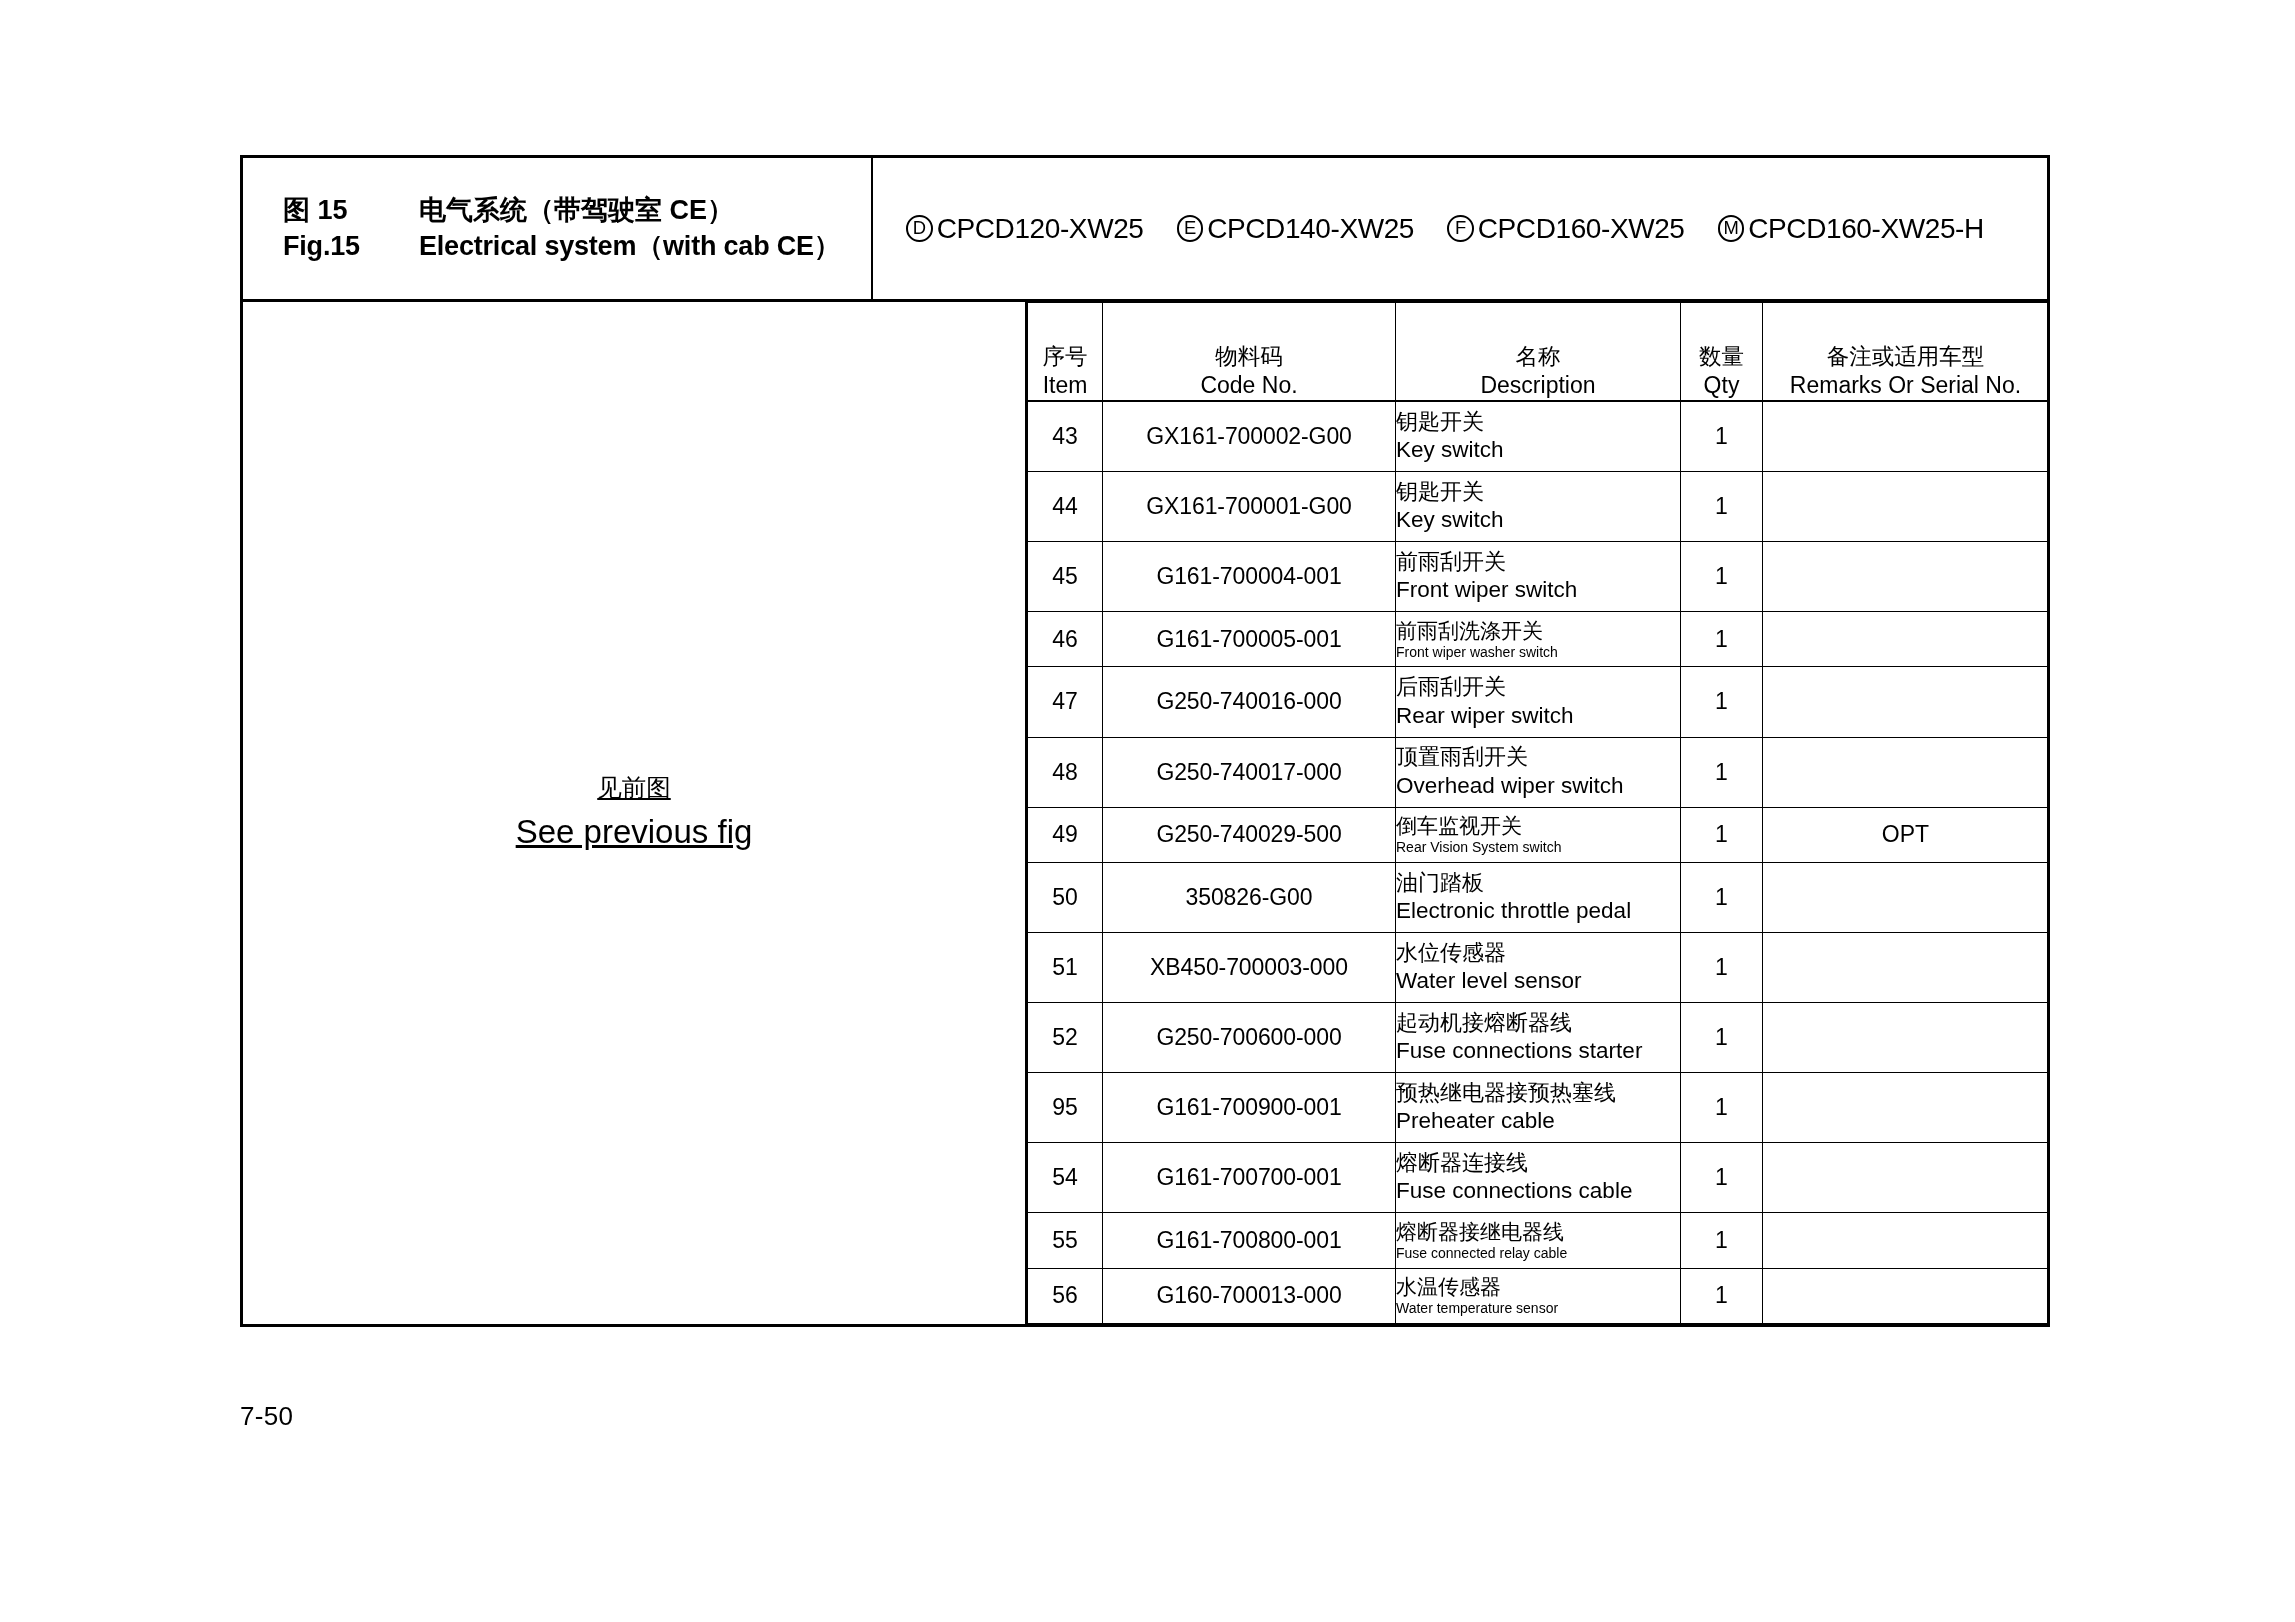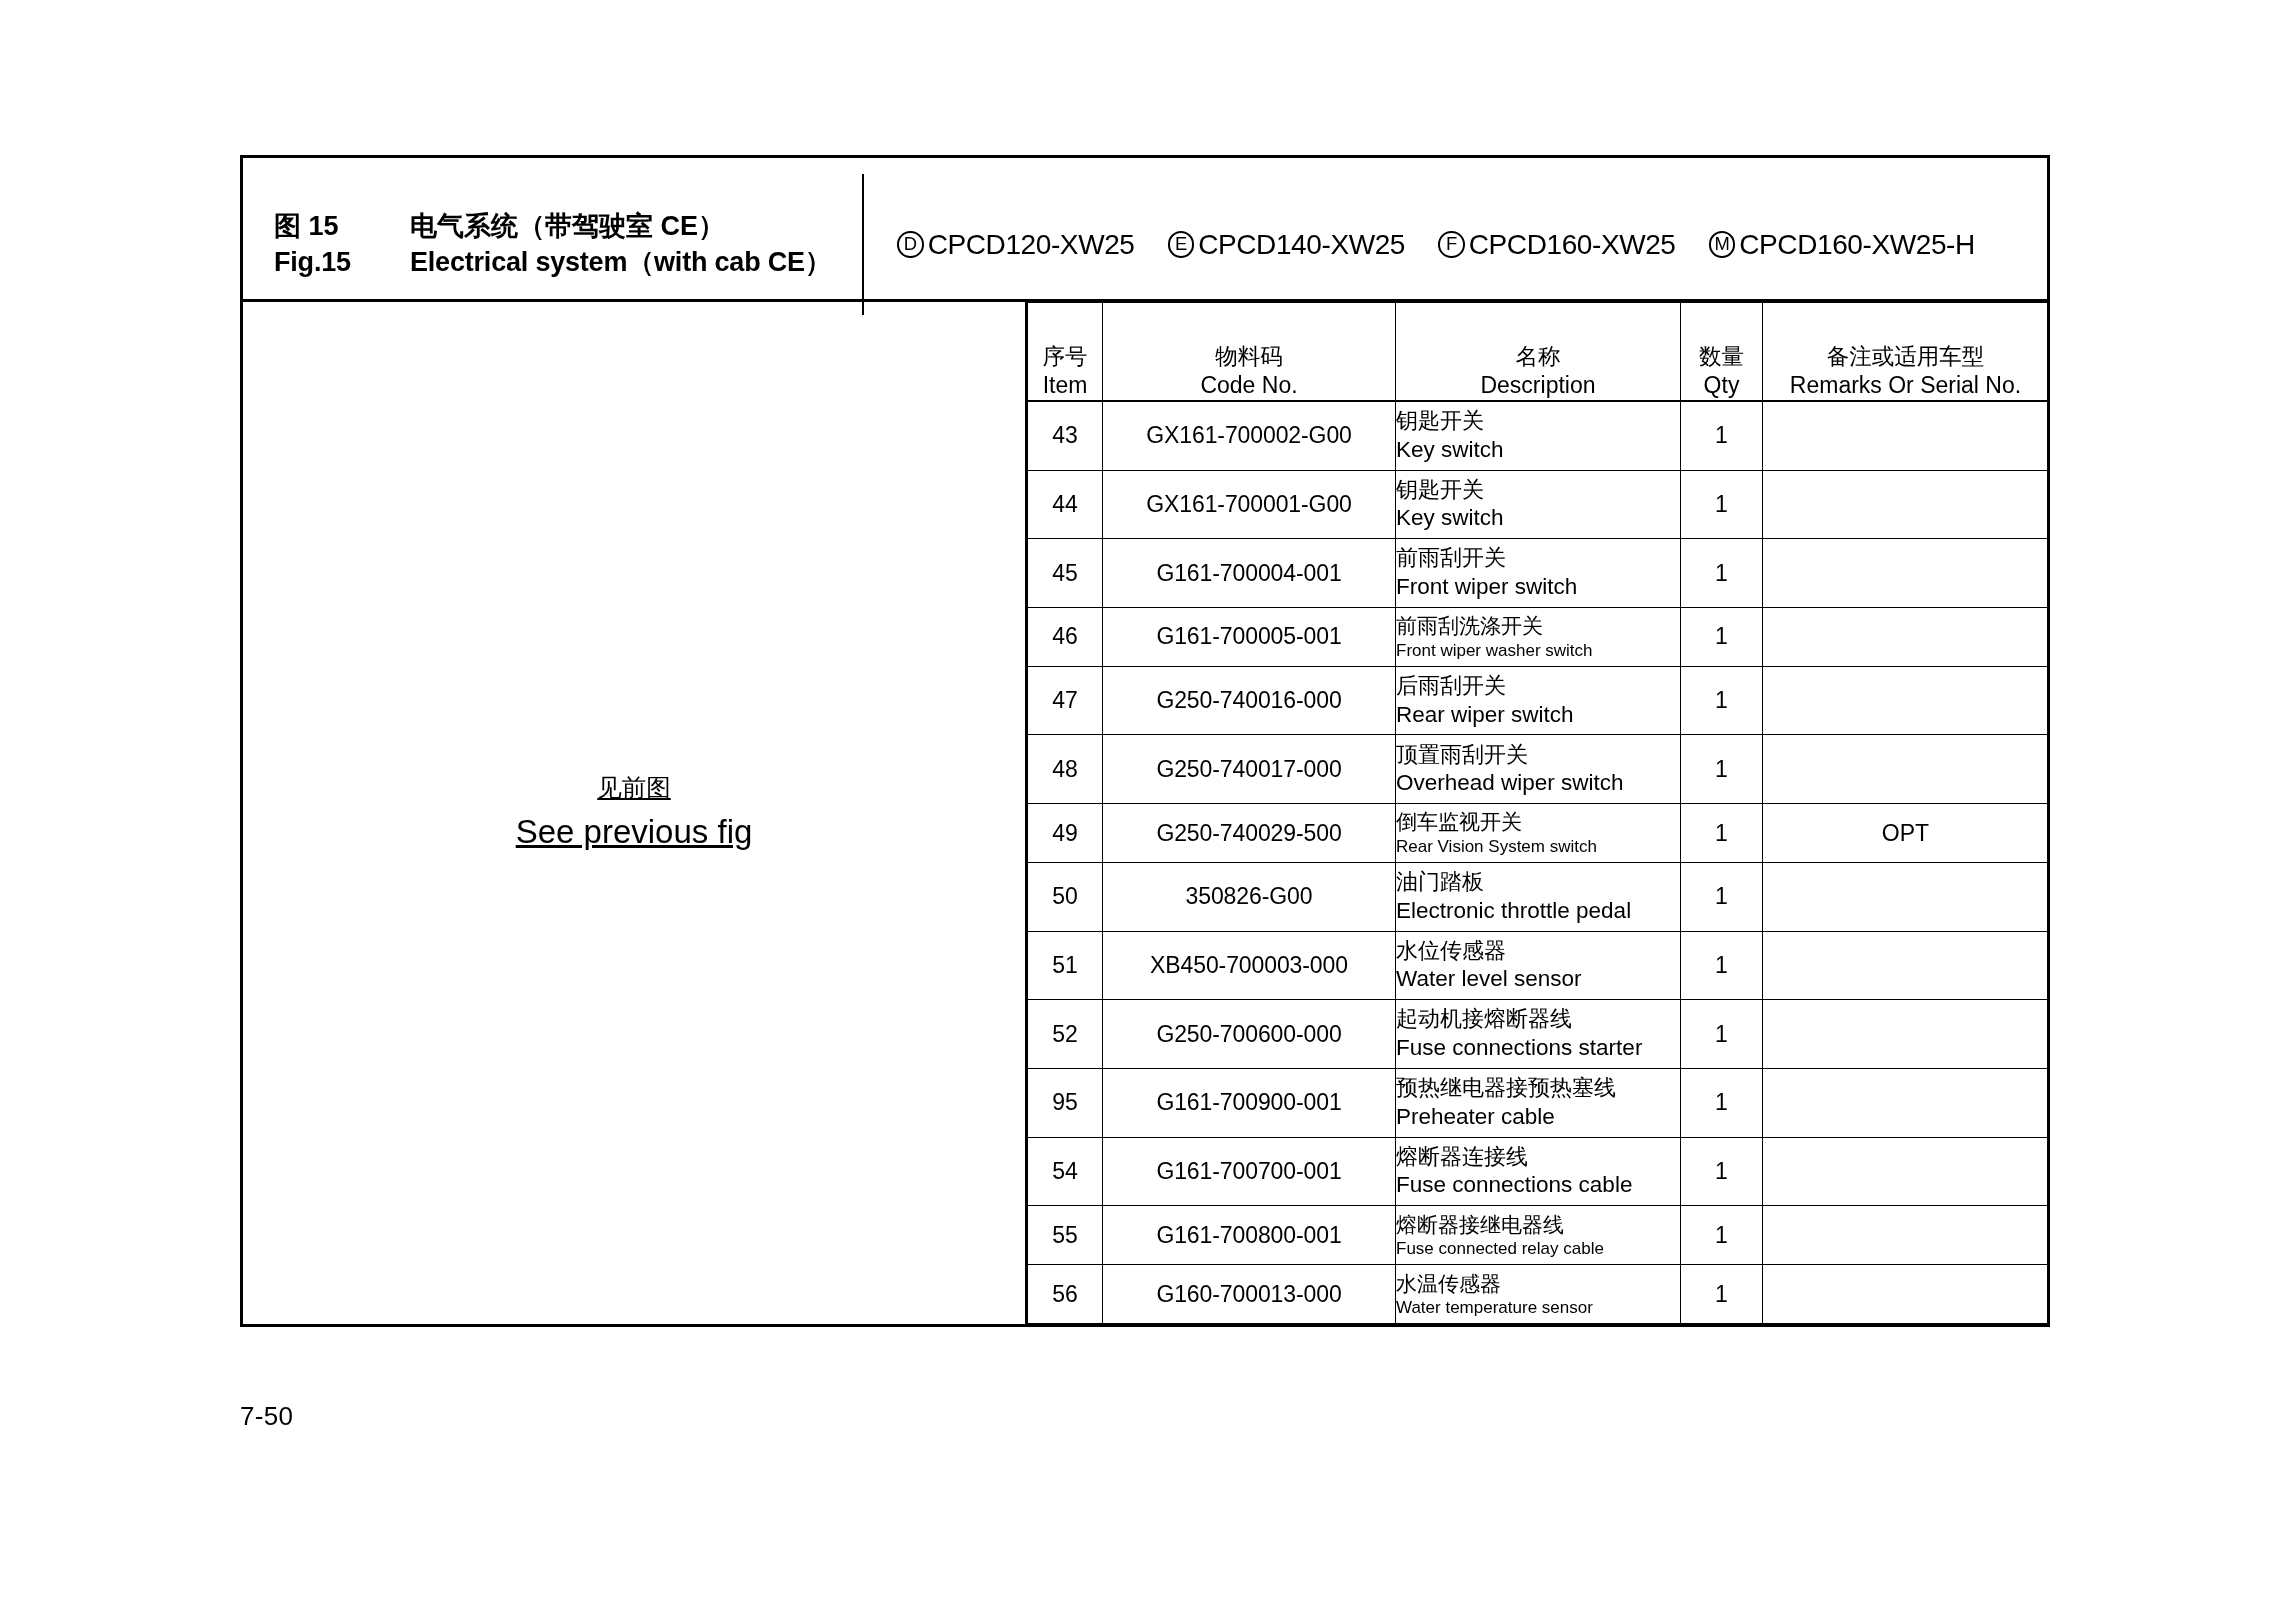--- a/index.html
+++ b/index.html
@@ -23,27 +23,26 @@
     top: 155px;
     width: 1810px;
     height: 1172px;
     border: 3.4px solid #000;
     box-sizing: border-box;
   }
 
   
   #title-block {
     position: absolute;
-    left: 4px;
+    left: 13px;
     top: 0;
     right: 0;
     height: 141px;
     display: flex;
     box-sizing: border-box;
-    margin-top: 16px;
   }
   #title-left {
     width: 617px;
     box-sizing: border-box;
     border-right: 2px solid #000;
     display: flex;
     flex-direction: column;
     justify-content: center;
     padding-left: 27px;
   }
@@ -172,21 +171,21 @@
     font-size: 22px;
     line-height: 1.30;
     white-space: nowrap;
   }
   td.desc .d-en {
     display: block;
     font-size: 22.5px;
     line-height: 1.28;
     white-space: nowrap;
   }
-  td.desc.small .d-en { font-size: 17px; }
+  td.desc.small .d-en { font-size: 14px; }
   td.desc.small .d-cn { font-size: 21px; }
 
   
   #page-number {
     position: absolute;
     left: 240px;
     top: 1401px;
     font-size: 26px;
     letter-spacing: 0.3px;
   }

